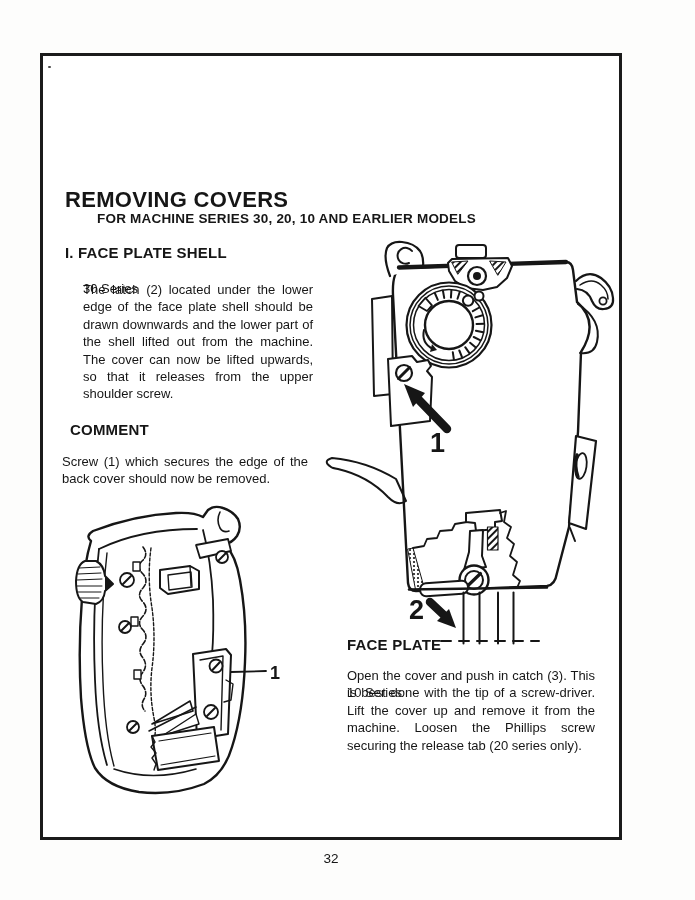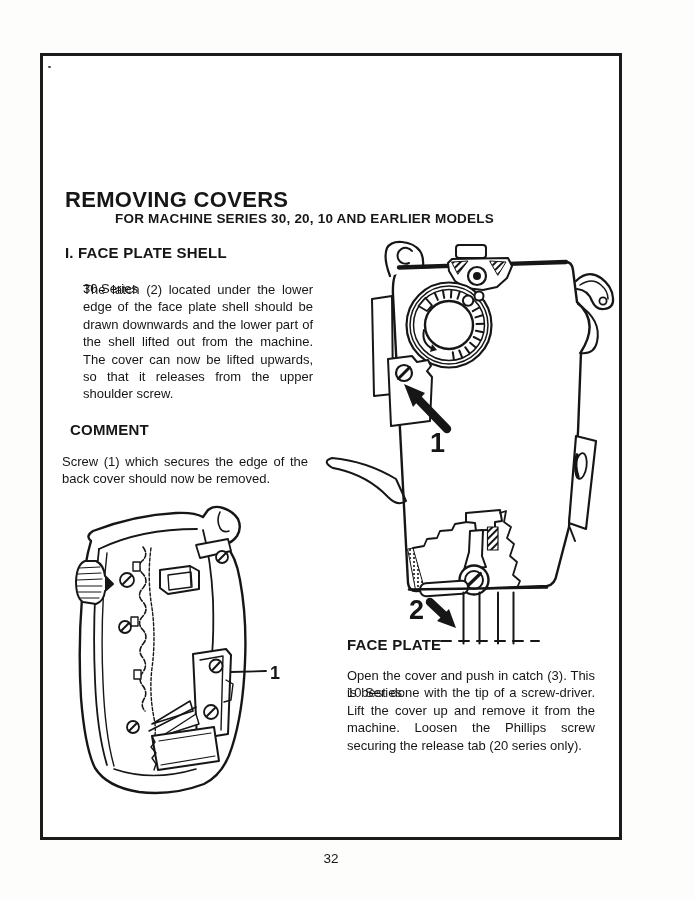--- a/index.html
+++ b/index.html
@@ -23,21 +23,21 @@
   .pagenum{font-size:13.5px;text-align:center;}
   svg text{font-family:"Liberation Sans","DejaVu Sans",sans-serif;fill:#161616;}
 </style>
 </head>
 <body>
 
 <div class="frame"></div>
 <div class="speck"></div>
 
 <div class="abs title" style="left:65px;top:187px;">REMOVING COVERS</div>
-<div class="abs subtitle" style="left:67px;top:211px;padding-left:48px;">FOR MACHINE SERIES 30, 20, 10 AND EARLIER MODELS</div>
+<div class="abs subtitle" style="left:49px;top:211px;padding-left:48px;">FOR MACHINE SERIES 30, 20, 10 AND EARLIER MODELS</div>
 
 <div class="abs h2" style="left:65px;top:244px;">I.</div>
 <div class="abs h2" style="left:78px;top:244px;">FACE PLATE SHELL</div>
 <div class="abs series" style="left:83px;top:261px;margin-top:20px;">30 Series</div>
 <div class="abs body" style="left:83px;top:269px;width:230px;margin-top:12px;">The latch (2) located under the lower edge of the face plate shell should be drawn downwards and the lower part of the shell lifted out from the machine. The cover can now be lifted upwards, so that it releases from the upper shoulder screw.</div>
 
 <div class="abs h2" style="left:70px;top:421px;">COMMENT</div>
 <div class="abs body" style="left:62px;top:453px;width:246px;">Screw (1) which secures the edge of the back cover should now be removed.</div>
 
 <svg class="abs" style="left:315px;top:235px;" width="335" height="415" viewBox="315 235 335 415">

